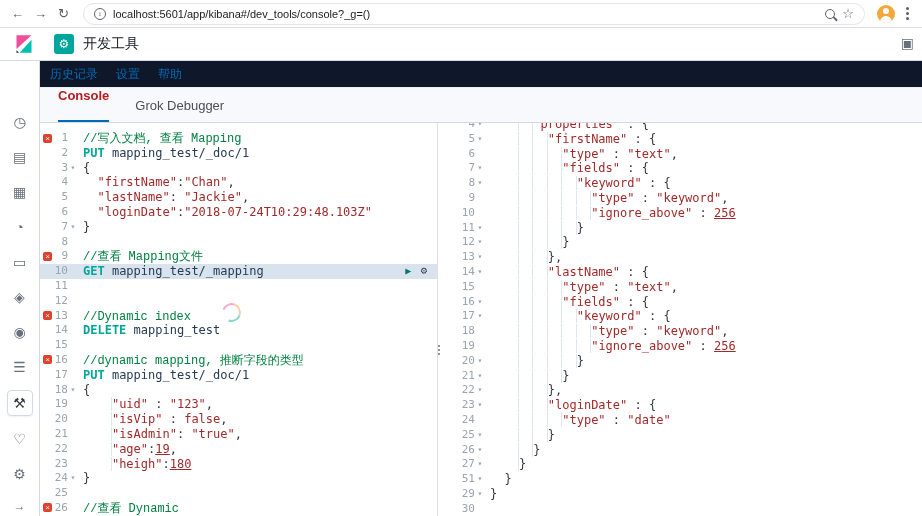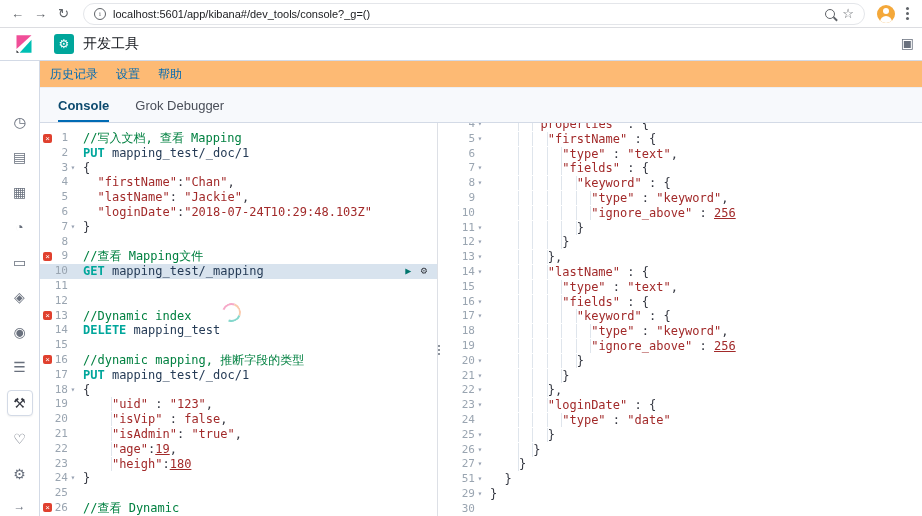--- a/index.html
+++ b/index.html
@@ -36,27 +36,27 @@
   
   .main{position:absolute;top:61px;left:0;right:0;bottom:0;display:flex;}
   .rail{width:40px;flex:none;border-right:1px solid var(--border);display:flex;flex-direction:column;
         align-items:center;padding-top:49px;gap:11px;background:#fff;position:relative;box-sizing:border-box;}
   .rail-icon{width:24px;height:24px;display:flex;align-items:center;justify-content:center;font-size:14px;
              color:var(--railIcon);border-radius:4px;cursor:pointer;flex:none;}
   .rail-icon.active{border:1px solid var(--border);color:#343741;background:#fff;box-shadow:0 1px 2px rgba(0,0,0,.06);}
   .rail-collapse{position:absolute;bottom:3px;left:0;right:0;text-align:center;color:#69707d;font-size:12px;cursor:pointer;}
 
   .content{flex:1;display:flex;flex-direction:column;min-width:0;}
-  .menu-row{height:26px;background:#fdba74;display:flex;align-items:center;gap:18px;padding-left:10px;
+  .menu-row{height:26px;background:#0f172a;display:flex;align-items:center;gap:18px;padding-left:10px;
             border-bottom:1px solid #eceff4;flex:none;}
   .menu-link{font-size:12px;color:var(--accent);cursor:pointer;}
   .tabs-row{height:35px;background:#f7f9fc;display:flex;align-items:flex-end;padding-left:18px;gap:26px;
             border-bottom:1px solid var(--border);flex:none;box-sizing:border-box;}
   .tab{font-size:13px;color:#4a4f59;padding-bottom:9px;cursor:pointer;}
-  .tab.active{color:#0c4a6e;font-weight:700;border-bottom:2px solid var(--accent);padding-bottom:7px;}
+  .tab.active{color:#b91c1c;font-weight:700;border-bottom:2px solid var(--accent);padding-bottom:17px;}
 
   
   .editor{flex:1;display:flex;min-width:0;background:#fff;position:relative;overflow:hidden;}
   .pane-left{width:397px;flex:none;position:relative;overflow:hidden;}
   .divider{width:3px;flex:none;border-left:1px solid #dde0e6;background:#fff;position:relative;}
   .handle{position:absolute;top:222px;left:0;width:2px;height:2px;background:#69707d;border-radius:50%;
           box-shadow:0 4px 0 #69707d,0 8px 0 #69707d;}
   .pane-right{flex:1;position:relative;overflow:hidden;min-width:0;}
   .lines-req{padding-top:8px;}
   .lines-res{margin-top:-6px;}
@@ -64,21 +64,21 @@
   .line{display:flex;height:14.8px;line-height:14.8px;position:relative;
         font-family:"DejaVu Sans Mono","Liberation Mono",monospace;font-size:12px;}
   .line.active-line{background:var(--activeLine);}
   .gut{flex:none;display:flex;align-items:center;position:relative;width:38px;}
   .pane-right .gut{width:44px;}
   .err{position:absolute;left:3px;top:2.5px;width:9px;height:9px;background:var(--error);color:#fff;
        border-radius:2px;font-size:8px;line-height:9px;text-align:center;font-family:"Liberation Sans",sans-serif;}
   .num{flex:1;text-align:right;color:var(--linenum);font-size:11px;}
   .fold{width:10px;text-align:center;color:#98a2b3;font-size:8px;flex:none;cursor:pointer;}
   .code{white-space:pre;color:var(--punct);padding-left:5px;}
-  .t-cm{color:var(--comment);}
+  .t-cm{color:var(--comment);font-family:Liberation Mono, monospace;}
   .t-mth{color:var(--method);font-weight:700;}
   .t-url{color:var(--url);}
   .t-str{color:var(--string);}
   .t-num{color:var(--number);text-decoration:underline;}
   .t-bool{color:var(--boolean);}
   .t-pn{color:var(--punct);}
   .t-ind{background-image:repeating-linear-gradient(to right,transparent 0,transparent 13.5px,#dfe5ec 13.5px,#dfe5ec 14.45px);}
   .row-actions{position:absolute;right:10px;top:0;height:14.8px;display:flex;gap:9px;align-items:center;}
   .play{color:#00756d;font-size:10px;cursor:pointer;}
   .wrench{color:#3c4048;font-size:11px;cursor:pointer;}

